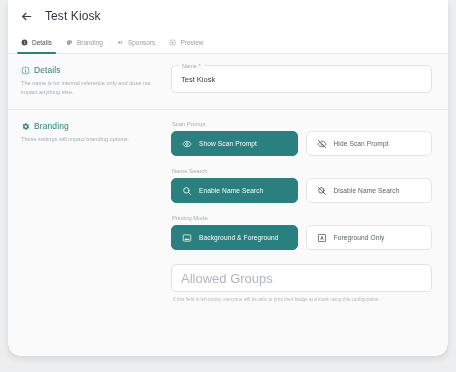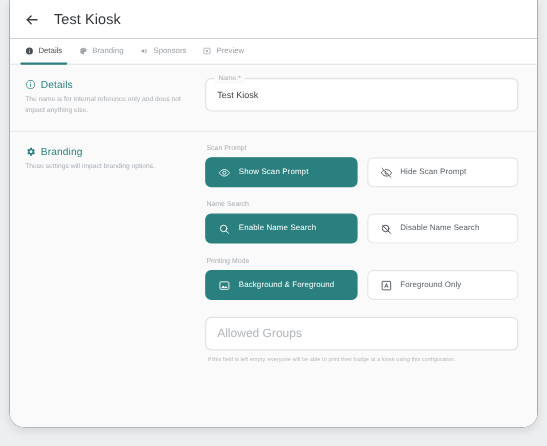--- a/index.html
+++ b/index.html
@@ -12,21 +12,21 @@
     background: #eceef0;
     font-family: "Liberation Sans", sans-serif;
     overflow: hidden;
   }
   .page {
     position: absolute;
     left: 8px;
     top: 0;
     width: 440px;
     height: 356px;
-    background: #404040;
+    background: #f97316;
     border-radius: 0 0 12px 12px;
     box-shadow: 0 3px 7px rgba(0,0,0,0.10);
     overflow: hidden;
     display: flex;
     flex-direction: column;
   }
 
   
   .header {
     height: 32px;
@@ -167,21 +167,21 @@
     padding: 0 3px;
     font-size: 5.6px;
     color: #a7adb3;
     line-height: 8px;
   }
   .field-value {
     font-size: 7.5px;
     color: #3c4043;
   }
   .field-placeholder {
-    font-size: 10px;
+    font-size: 13px;
     color: #b0b6bb;
   }
 
   
   .group { margin-bottom: 12px; }
   .group-label {
     font-size: 5.8px;
     color: #a7adb3;
     margin-bottom: 4px;
     padding-left: 1px;

